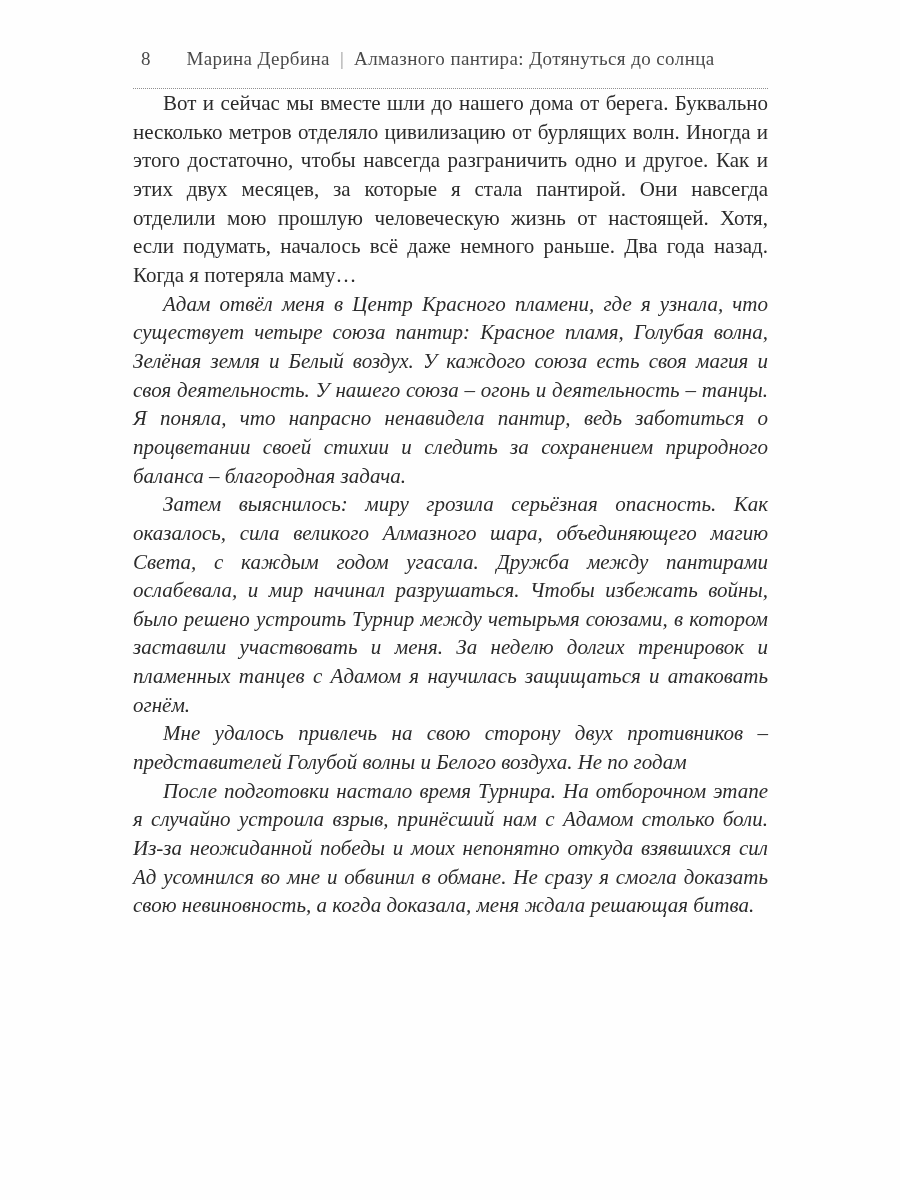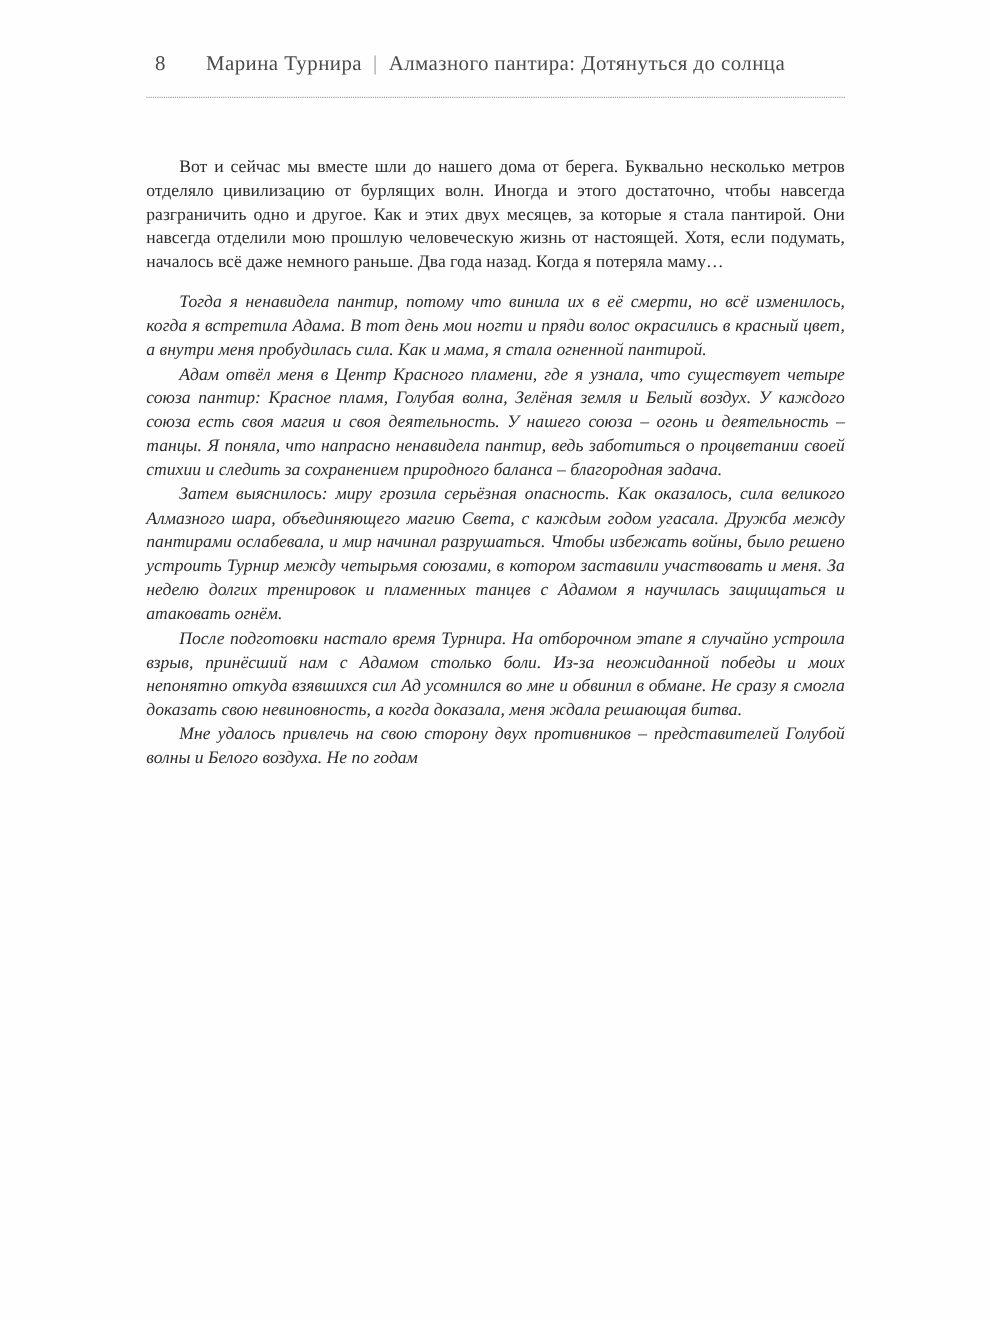--- a/index.html
+++ b/index.html
@@ -36,22 +36,21 @@
     color: #9a9a9a;
     padding: 0 10px;
   }
   .header-rule {
     border: 0;
     border-bottom: 1px dotted #8f8f8f;
     height: 0;
     margin: 16px 0 0 0;
   }
   .page-body {
-    margin-top: 52px;
-    font-size: 16px;
+    font-size: 21px;
     line-height: 1.365;
     text-align: justify;
   }
   .page-body p {
     margin: 0;
     text-indent: 30px;
     hyphens: auto;
     -webkit-hyphens: auto;
   }
   .page-body p.italic {
@@ -61,27 +60,26 @@
     margin-top: 14px;
   }
 </style>
 </head>
 <body>
 
 <div class="page">
 
   <header class="running-header">
     <span class="page-number">8</span>
-    <span>Марина Турнира</span><span class="header-divider">|</span><span>Алмазного пантира: Дотянуться до солнца</span>
+    <span>Марина Дербина</span><span class="header-divider">|</span><span>Алмазного пантира: Дотянуться до солнца</span>
   </header>
 
   <hr class="header-rule">
 
   <main class="page-body">
     <p>Вот и сейчас мы вместе шли до нашего дома от берега. Буквально несколько метров отделяло цивилизацию от бурлящих волн. Иногда и этого достаточно, чтобы навсегда разграничить одно и другое. Как и этих двух месяцев, за которые я стала пантирой. Они навсегда отделили мою прошлую человеческую жизнь от настоящей. Хотя, если подумать, началось всё даже немного раньше. Два года назад. Когда я потеряла маму…</p>
-    <p class="italic section-gap">Тогда я ненавидела пантир, потому что винила их в её смерти, но всё изменилось, когда я встретила Адама. В тот день мои ногти и пряди волос окрасились в красный цвет, а внутри меня пробудилась сила. Как и мама, я стала огненной пантирой.</p>
     <p class="italic">Адам отвёл меня в Центр Красного пламени, где я узнала, что существует четыре союза пантир: Красное пламя, Голубая волна, Зелёная земля и Белый воздух. У каждого союза есть своя магия и своя деятельность. У нашего союза – огонь и деятельность – танцы. Я поняла, что напрасно ненавидела пантир, ведь заботиться о процветании своей стихии и следить за сохранением природного баланса – благородная задача.</p>
     <p class="italic">Затем выяснилось: миру грозила серьёзная опасность. Как оказалось, сила великого Алмазного шара, объединяющего магию Света, с каждым годом угасала. Дружба между пантирами ослабевала, и мир начинал разрушаться. Чтобы избежать войны, было решено устроить Турнир между четырьмя союзами, в котором заставили участвовать и меня. За неделю долгих тренировок и пламенных танцев с Адамом я научилась защищаться и атаковать огнём.</p>
+    <p class="italic">Мне удалось привлечь на свою сторону двух противников – представителей Голубой волны и Белого воздуха. Не по годам</p>
     <p class="italic">После подготовки настало время Турнира. На отборочном этапе я случайно устроила взрыв, принёсший нам с Адамом столько боли. Из-за неожиданной победы и моих непонятно откуда взявшихся сил Ад усомнился во мне и обвинил в обмане. Не сразу я смогла доказать свою невиновность, а когда доказала, меня ждала решающая битва.</p>
-    <p class="italic">Мне удалось привлечь на свою сторону двух противников – представителей Голубой волны и Белого воздуха. Не по годам</p>
   </main>
 
 </div>
 
 </body></html>

